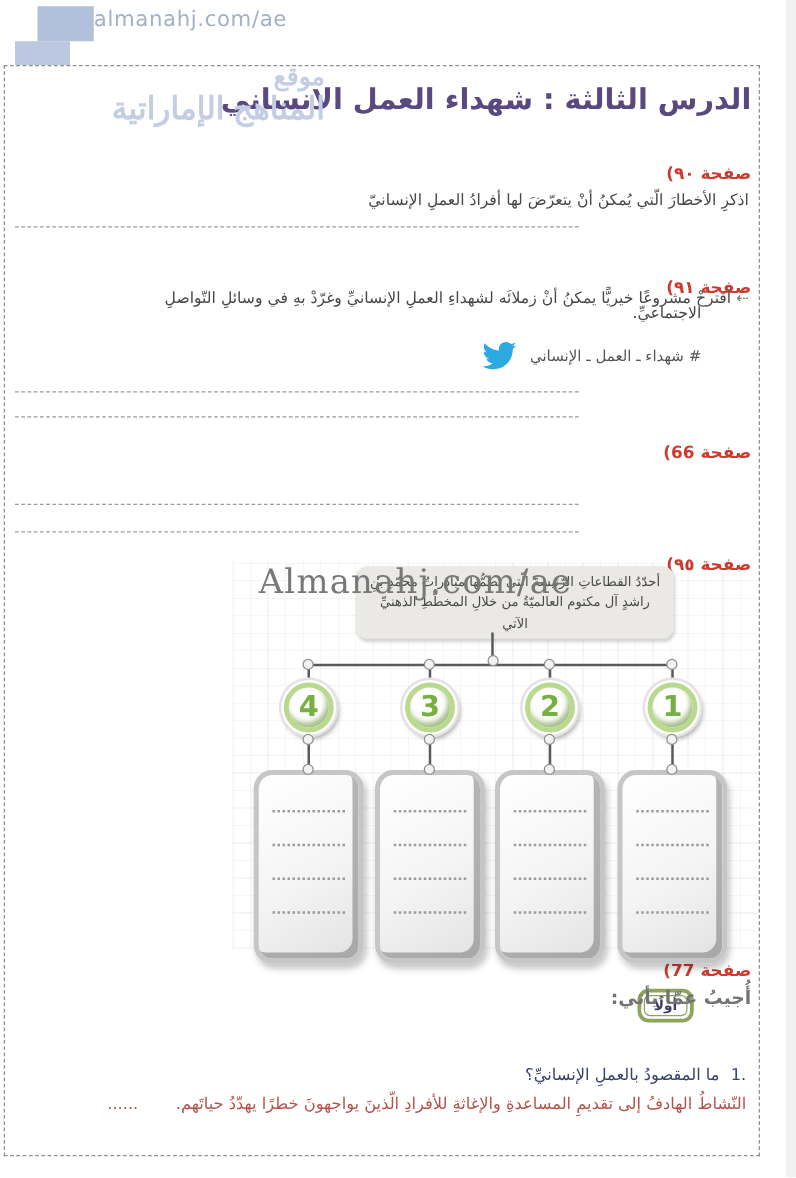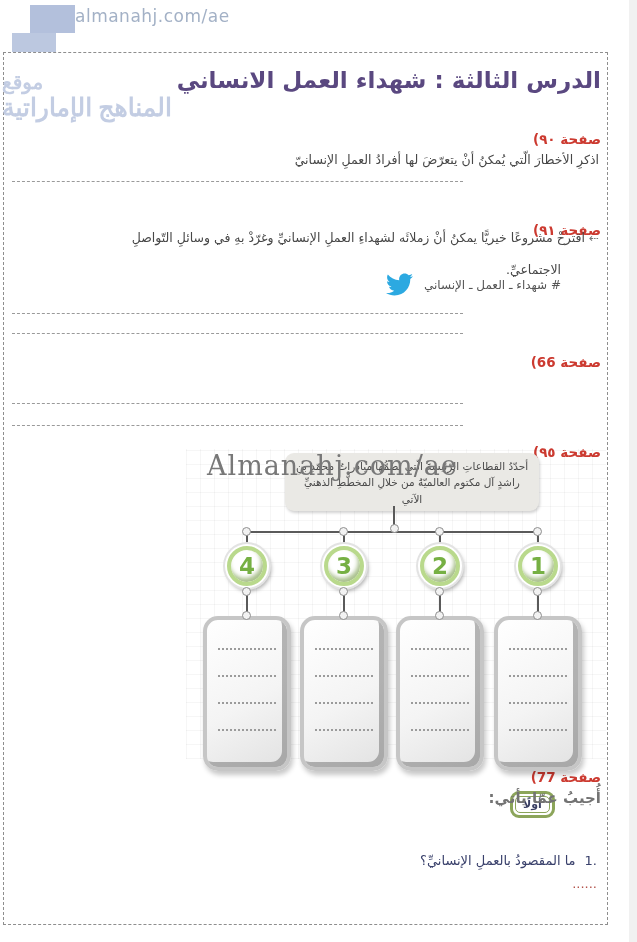--- a/index.html
+++ b/index.html
@@ -5,22 +5,22 @@
   html,body{margin:0;padding:0;background:#fff;}
   .canvas{position:relative;width:637px;height:942px;background:#fff;overflow:hidden;
           font-family:"DejaVu Sans",sans-serif;}
   .abs{position:absolute;}
   .right-strip{right:0;top:0;width:8px;height:942px;background:#f1f1f1;}
   
   .site-url{left:75px;top:6px;font-size:17px;color:#a3b1c6;letter-spacing:.5px;}
   .sq1{left:30px;top:5px;width:45px;height:28px;background:#b3c0dc;}
   .sq2{left:12px;top:33px;width:44px;height:50px;background:#bcc8e0;}
   
-  .wm-logo{left:2px;top:72px;width:258px;text-align:left;color:#c3cde3;
-           font-family:Liberation Serif, serif;font-weight:bold;line-height:1;z-index:3;}
+  .wm-logo{left:2px;top:52px;width:258px;text-align:right;color:#c3cde3;
+           font-family:Liberation Sans, sans-serif;font-weight:bold;line-height:1;z-index:3;}
   .wm-logo .l1{font-size:20px;margin-bottom:3px;}
   .wm-logo .l2{font-size:25px;letter-spacing:-1px;}
   
   .page{left:3px;top:52px;width:603px;height:871px;border:1px dashed #8e8e8e;background:#fff;direction:rtl;}
   .page .abs{position:absolute;}
   .title{top:14px;right:6px;font-size:23px;font-weight:bold;color:#5a4880;}
   .hdr{font-size:13.5px;font-weight:bold;color:#cc3a30;right:6px;}
   .q{font-size:12.5px;color:#474747;right:8px;}
   .bullet{color:#777;font-size:12px;margin-left:4px;}
   .sep{left:8px;right:144px;border-top:1.5px dashed #9a9a9a;height:0;}
@@ -75,21 +75,21 @@
   <div class="abs page">
 
     <div class="abs title">الدرس الثالثة : شهداء العمل الانساني</div>
 
     <div class="abs hdr" style="top:78px">صفحة ٩٠)</div>
     <div class="abs q" style="top:99px">اذكرِ الأخطارَ الّتي يُمكنُ أنْ يتعرّضَ لها أفرادُ العملِ الإنسانيّ</div>
     <div class="abs sep" style="top:128px"></div>
 
     <div class="abs hdr" style="top:169px">صفحة ٩١)</div>
     <div class="abs q" style="top:177px"><span class="bullet">⇠</span><span>اقترحْ مشروعًا خيريًّا يمكنُ أنْ زملائَه لشهداءِ العملِ الإنسانيِّ وغرّدْ بهِ في وسائلِ التّواصلِ</span></div>
-    <div class="abs q" style="top:209px;right:46px">الاجتماعيِّ.</div>
+    <div class="abs q" style="top:189px;right:46px">الاجتماعيِّ.</div>
     <div class="abs tw-row">
       <span class="tw-text"># شهداء ـ العمل ـ الإنساني</span>
       <span style="display:inline-flex">
         <svg width="33" height="27" viewBox="0 0 24 24">
             <path fill="#2ca9e1" d="M23.954 4.569c-.885.389-1.83.654-2.825.775 1.014-.611 1.794-1.574 2.163-2.723-.951.555-2.005.959-3.127 1.184-.896-.959-2.173-1.559-3.591-1.559-2.717 0-4.92 2.203-4.92 4.917 0 .39.045.765.127 1.124C7.691 8.094 4.066 6.13 1.64 3.161c-.427.722-.666 1.561-.666 2.475 0 1.71.87 3.213 2.188 4.096-.807-.026-1.566-.248-2.228-.616v.061c0 2.385 1.693 4.374 3.946 4.827-.413.111-.849.171-1.296.171-.314 0-.615-.03-.916-.086.631 1.953 2.445 3.377 4.604 3.417-1.68 1.319-3.809 2.105-6.102 2.105-.39 0-.779-.023-1.17-.067 2.189 1.394 4.768 2.209 7.557 2.209 9.054 0 13.999-7.496 13.999-13.986 0-.209 0-.42-.015-.63.961-.689 1.8-1.56 2.46-2.548z"></path>
           </svg>
       </span>
     </div>
     <div class="abs sep" style="top:260px"></div>
     <div class="abs sep" style="top:280px"></div>
@@ -173,16 +173,17 @@
     <div class="abs hdr" style="top:716px">صفحة 77)</div>
     <div class="abs badge">
       <div class="badge-in">أولًا</div>
     </div>
     <div class="abs prompt">أُجيبُ عمّا يأتي:</div>
     <div class="abs q1">
       <span dir="ltr">1.</span>
       <span>ما المقصودُ بالعملِ الإنسانيِّ؟</span>
     </div>
     <div class="abs answer">
+      <span>النّشاطُ الهادفُ إلى تقديمِ المساعدةِ والإغاثةِ للأفرادِ الّذينَ يواجهونَ خطرًا يهدّدُ حياتَهم.</span>
       <span>......</span>
     </div>
   </div>
 </div>
 
 </body></html>

